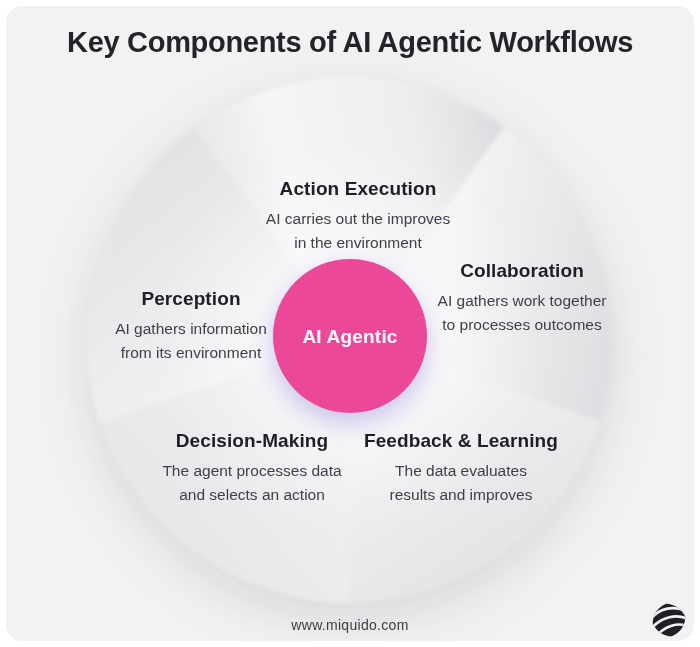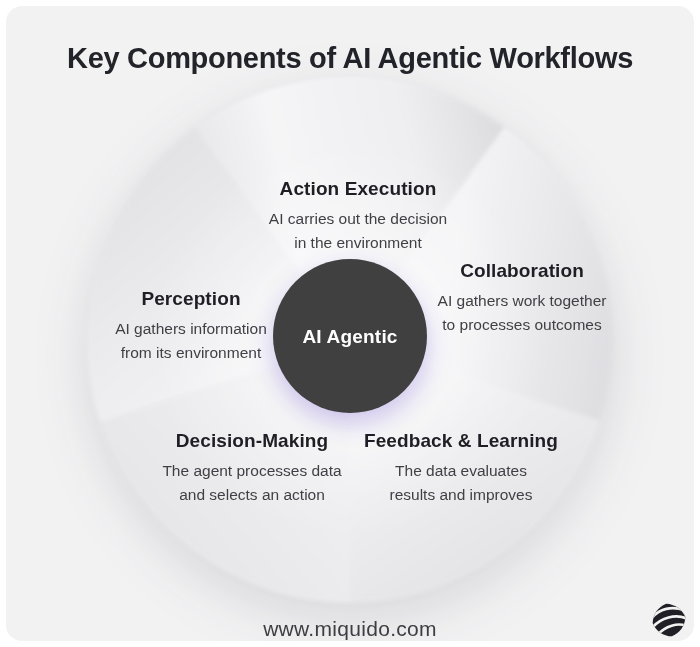--- a/index.html
+++ b/index.html
@@ -5,31 +5,31 @@
   html,body{margin:0;padding:0;background:#ffffff;}
   .page{
     position:relative;width:700px;height:647px;background:#ffffff;
     font-family:"Liberation Sans","DejaVu Sans",sans-serif;overflow:hidden;
   }
   .card{
     position:absolute;left:6px;top:6px;right:6px;bottom:6px;
     background:#f2f2f3;border-radius:16px;overflow:hidden;
   }
   .page-title{
-    position:absolute;left:0;right:0;top:20px;margin:16px;
+    position:absolute;left:0;right:0;top:20px;margin:0;
     text-align:center;font-size:29px;font-weight:700;color:#23232a;
     letter-spacing:-0.3px;
   }
   .wheel-svg{
     position:absolute;left:64px;top:54px;width:560px;height:560px;
     filter:drop-shadow(0 16px 26px rgba(40,40,55,0.13));
   }
   .center-circle{
     position:absolute;left:267px;top:253px;width:154px;height:154px;
-    border-radius:50%;background:#404040;
+    border-radius:50%;background:#ec4899;
     display:flex;flex-direction:column;align-items:center;justify-content:center;
     box-shadow:0 10px 24px rgba(70,35,190,0.25);
   }
   .center-circle span{
     color:#ffffff;font-size:19px;font-weight:700;line-height:29px;letter-spacing:0.2px;
   }
   .seg{
     position:absolute;width:260px;text-align:center;transform:translateX(-50%);
   }
   .seg h2{
@@ -37,21 +37,21 @@
   }
   .seg .desc{margin:0;font-size:15.5px;color:#3f3f45;}
   .seg .desc span{display:block;line-height:24px;}
   .seg-action{left:352px;top:124px;margin-top:48px;}
   .seg-perception{left:185px;top:254px;width:230px;margin-top:28px;}
   .seg-collaboration{left:516px;top:254px;width:240px;}
   .seg-decision{left:246px;top:424px;}
   .seg-feedback{left:455px;top:424px;}
   .site-url{
     position:absolute;left:0;right:0;top:611px;text-align:center;
-    font-size:21px;color:#3d3d42;letter-spacing:0.3px;
+    font-size:14px;color:#3d3d42;letter-spacing:0.3px;
   }
   .logo{position:absolute;left:644px;top:595px;width:38px;height:38px;}
 </style>
 </head>
 <body>
 
 <div class="page">
   <div class="card">
 
     <h1 class="page-title">Key Components of AI Agentic Workflows</h1>
@@ -95,21 +95,21 @@
         <path d="M280 280 L530.1 361.3 A263 263 0 0 1 280 543 Z" fill="url(#gBR)"></path>
         <path d="M280 280 L280 543 A263 263 0 0 1 29.9 361.3 Z" fill="url(#gBL)"></path>
         <path d="M280 280 L29.9 361.3 A263 263 0 0 1 125.4 67.2 Z" fill="url(#gLeft)"></path>
         <circle cx="280" cy="280" r="263" fill="url(#gGlow)"></circle>
       </g>
     </svg>
 
     <div class="seg seg-action">
       <h2>Action Execution</h2>
       <p class="desc">
-        <span>AI carries out the decision</span>
+        <span>AI carries out the improves</span>
         <span>in the environment</span>
       </p>
     </div>
 
     <div class="seg seg-perception">
       <h2>Perception</h2>
       <p class="desc">
         <span>AI gathers information</span>
         <span>from its environment</span>
       </p>

